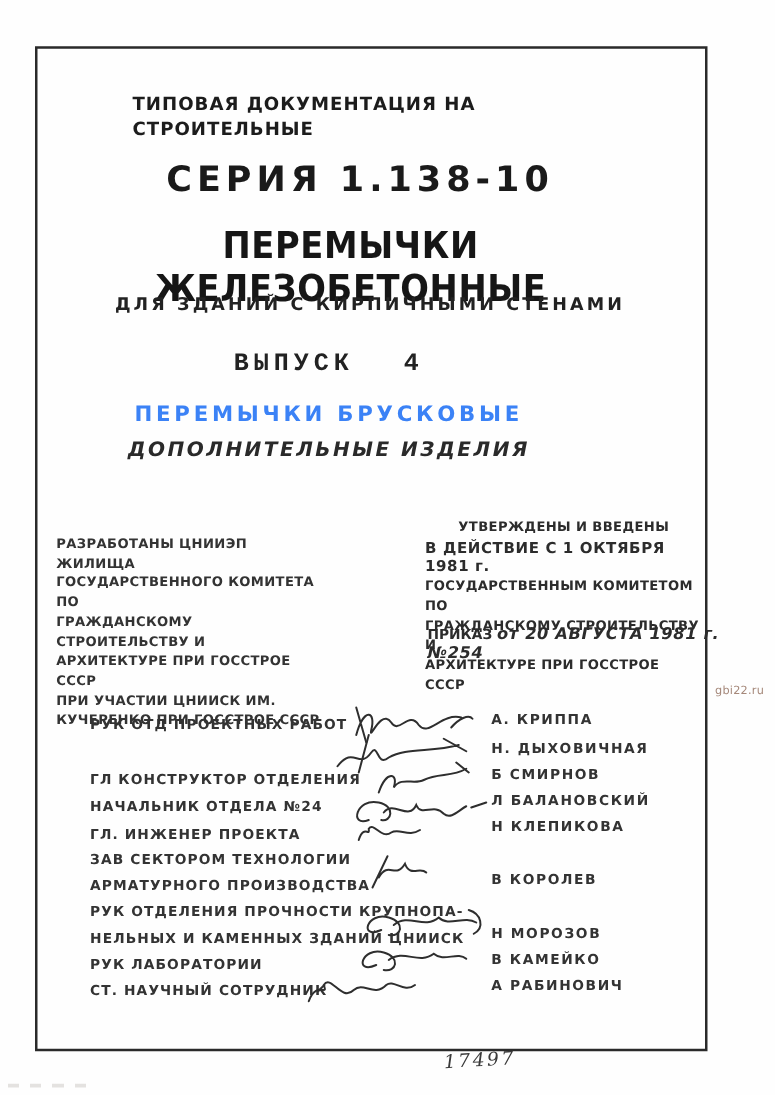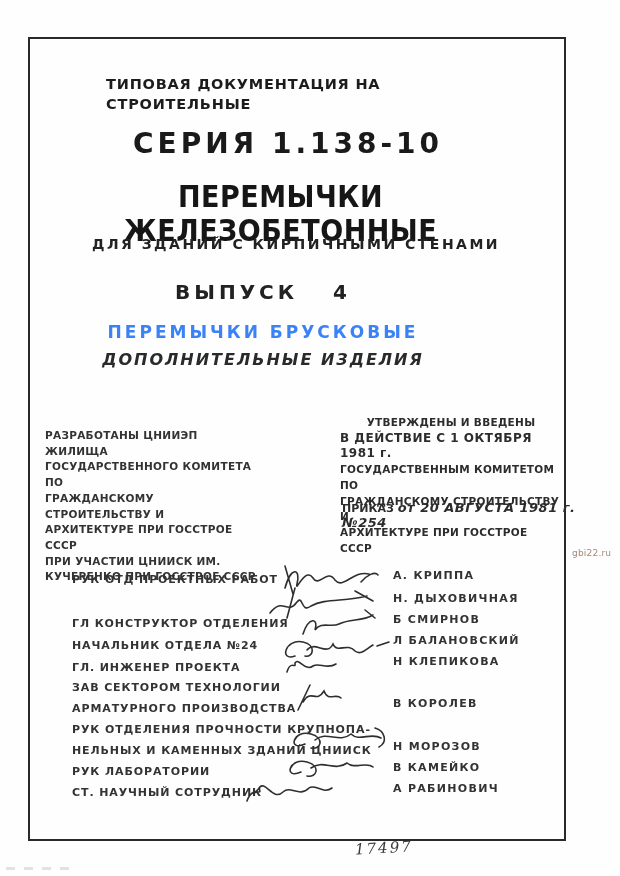--- a/index.html
+++ b/index.html
@@ -25,21 +25,21 @@
     position:absolute;left:28px;top:183px;width:505px;text-align:center;
     font-size:27px;font-weight:bold;letter-spacing:0.5px;color:#161616;
     transform:scaleY(1.1);
   }
   .subtitle{
     position:absolute;left:28px;top:236px;width:480px;text-align:center;
     font-size:14px;font-weight:bold;letter-spacing:2.5px;color:#222;padding-left:28px;
   }
   .issue{
     position:absolute;left:28px;top:280px;width:470px;text-align:center;
-    font-size:20px;font-weight:bold;letter-spacing:4px;word-spacing:24px;color:#222;
+    font-size:20px;font-weight:bold;letter-spacing:4px;word-spacing:24px;color:#222;font-family:Liberation Mono, monospace;
   }
   .section{
     position:absolute;left:28px;top:322px;width:470px;text-align:center;
     font-size:17px;font-weight:bold;letter-spacing:3px;color:#3b82f6;
   }
   .section-sub{
     position:absolute;left:28px;top:350px;width:470px;text-align:center;
     font-size:16px;font-weight:bold;letter-spacing:2px;color:#2a2a2a;font-style:italic;
   }
   .doctype{

